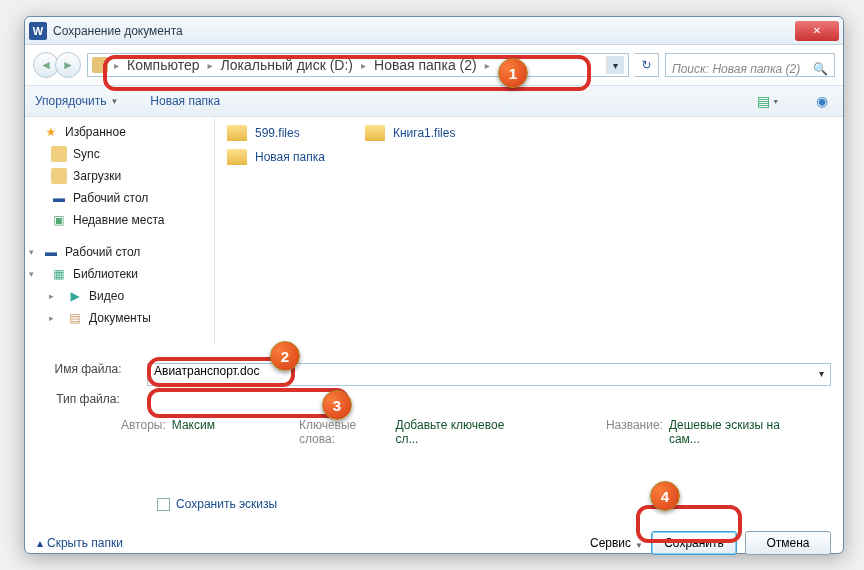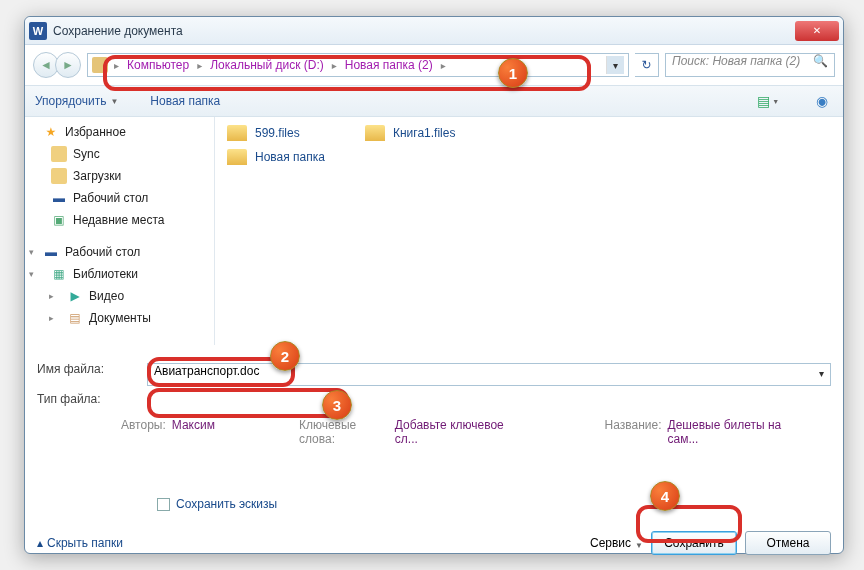--- a/index.html
+++ b/index.html
@@ -11,25 +11,25 @@
 .word-icon { width: 18px; height: 18px; background: #2a5699; color: #fff; font-weight: bold; font-size: 11px; display: flex; align-items: center; justify-content: center; border-radius: 2px; margin-right: 6px; }
 .title-text { font-size: 12px; color: #2a3b4d; flex: 1; }
 .close-btn { width: 44px; height: 20px; background: linear-gradient(#e77,#c33); color: #fff; border-radius: 3px; display: flex; align-items: center; justify-content: center; font-size: 10px; cursor: pointer; }
 
 .navrow { height: 40px; display: flex; align-items: center; padding: 4px 8px; gap: 6px; }
 .nav-arrows { display: flex; gap: 0; }
 .nav-arrow { width: 26px; height: 26px; border: 1px solid #b5c9d8; border-radius: 13px; background: linear-gradient(#fdfefe,#e0ebf2); display: flex; align-items: center; justify-content: center; color: #7a8; font-size: 12px; }
 .nav-arrow.r { margin-left: -4px; }
 .addressbar { flex: 1; height: 24px; border: 1px solid #abc4d6; background: #fff; display: flex; align-items: center; padding: 0 4px; position: relative; }
 .path-icon { width: 16px; height: 16px; background: #e5c478; border-radius: 2px; margin-right: 4px; }
-.crumb { font-size: 12px; padding: 0 6px; cursor: pointer; color: #a21caf; }
+.crumb { font-size: 14px; padding: 0 6px; cursor: pointer; color: #404040; }
 .crumb-sep { color: #888; font-size: 10px; padding: 0 2px; }
 .addr-drop { margin-left: auto; color: #333; font-size: 10px; width: 18px; height: 18px; display: flex; align-items: center; justify-content: center; border-left: 1px solid #ddd; background: #d7e5f0; }
 .refresh-btn { width: 24px; height: 24px; border: 1px solid #abc4d6; border-left: none; background: #fff; display: flex; align-items: center; justify-content: center; color: #2a5699; font-size: 12px; }
-.searchbox { width: 170px; height: 24px; border: 1px solid #abc4d6; background: #fff; display: flex; align-items: flex-start; padding: 0 6px; color: #888; font-size: 12px; font-style: italic; position: relative; }
+.searchbox { width: 170px; height: 24px; border: 1px solid #abc4d6; background: #fff; display: flex; align-items: flex-end; padding: 0 6px; color: #888; font-size: 12px; font-style: italic; position: relative; }
 .search-icon { position: absolute; right: 6px; color: #2a5699; font-style: normal; font-size: 12px; }
 
 .toolbar { height: 32px; background: linear-gradient(#f4f8fb,#e8f0f6); border-top: 1px solid #d7e3ec; border-bottom: 1px solid #d7e3ec; display: flex; align-items: center; padding: 0 10px; gap: 32px; }
 .tb-btn { font-size: 12px; color: #2a5699; display: flex; align-items: center; gap: 4px; cursor: pointer; }
 .tb-drop { font-size: 8px; color: #666; }
 .tb-spacer { flex: 1; }
 .tb-icon { width: 22px; height: 22px; border: 1px solid transparent; display: flex; align-items: center; justify-content: center; color: #3a6; font-size: 14px; }
 
 .body-area { display: flex; height: 228px; }
 .sidebar { width: 190px; border-right: 1px solid #e0e8ef; overflow: hidden; padding: 4px 2px; }
@@ -43,26 +43,26 @@
 .folder { background: #f0d080; border-radius: 2px; }
 .desk { color: #2a5699; }
 
 .filepane { flex: 1; padding: 8px 12px; }
 .file-row { display: flex; gap: 40px; }
 .file-item { display: flex; align-items: center; gap: 8px; font-size: 12px; color: #1a4b8c; cursor: pointer; margin-bottom: 8px; }
 .folder-icn { width: 20px; height: 16px; background: linear-gradient(#fce28a,#e8b84a); border-radius: 2px 2px 0 0; }
 
 .bottom { padding: 6px 12px 10px; }
 .field-row { display: flex; align-items: center; margin-bottom: 6px; }
-.field-label { width: 110px; text-align: left; font-size: 12px; color: #444; padding-right: 8px; }
+.field-label { width: 110px; text-align: center; font-size: 12px; color: #444; padding-right: 8px; }
 .field-input { flex: 1; height: 23px; border: 1px solid #abc4d6; padding: 0 6px; font-size: 12px; background: #fff; position: relative; margin-top: 12px; }
 .field-input.combo::after { content: "▾"; position: absolute; right: 6px; top: 4px; font-size: 10px; color: #333; }
 .meta-row { display: flex; padding: 6px 0 4px 40px; gap: 10px; font-size: 12px; }
 .meta-label { color: #888; }
-.meta-val { color: #701a75; cursor: pointer; }
+.meta-val { color: #14532d; cursor: pointer; }
 .meta-block { display: flex; gap: 6px; margin-right: 30px; margin-left: 44px; }
 .chk-row { padding: 6px 0 6px 120px; font-size: 12px; color: #1a4b8c; display: flex; align-items: center; gap: 6px; margin-top: 41px; }
 .chk { width: 13px; height: 13px; border: 1px solid #8aa; background: #fff; }
 
 .footer { display: flex; align-items: center; padding: 4px 12px 8px; gap: 8px; }
 .hide-folders { font-size: 12px; color: #1a4b8c; display: flex; align-items: center; gap: 4px; cursor: pointer; }
 .spacer { flex: 1; }
 .tools { font-size: 12px; cursor: pointer; display: flex; align-items: flex-end; gap: 4px; }
 .btn { width: 86px; height: 24px; border: 1px solid #8aa4b8; background: linear-gradient(#fdfefe,#e4edf4); border-radius: 3px; font-size: 12px; display: flex; align-items: center; justify-content: center; cursor: pointer; }
 .btn.primary { border: 1px solid #3aa0dd; box-shadow: 0 0 0 1px #8dd0f0 inset; }
@@ -196,21 +196,21 @@
       <div class="meta-block">
           <span class="meta-label">Авторы:</span>
           <span class="meta-val">Максим</span>
         </div>
       <div class="meta-block">
           <span class="meta-label">Ключевые слова:</span>
           <span class="meta-val">Добавьте ключевое сл...</span>
         </div>
       <div class="meta-block">
           <span class="meta-label">Название:</span>
-          <span class="meta-val">Дешевые билеты на сам...</span>
+          <span class="meta-val">Дешевые эскизы на сам...</span>
         </div>
     </div>
     <div class="chk-row">
       <div class="chk"></div>
       <span>Сохранить эскизы</span>
     </div>
   </div>
 
   <div class="footer">
     <div class="hide-folders">

